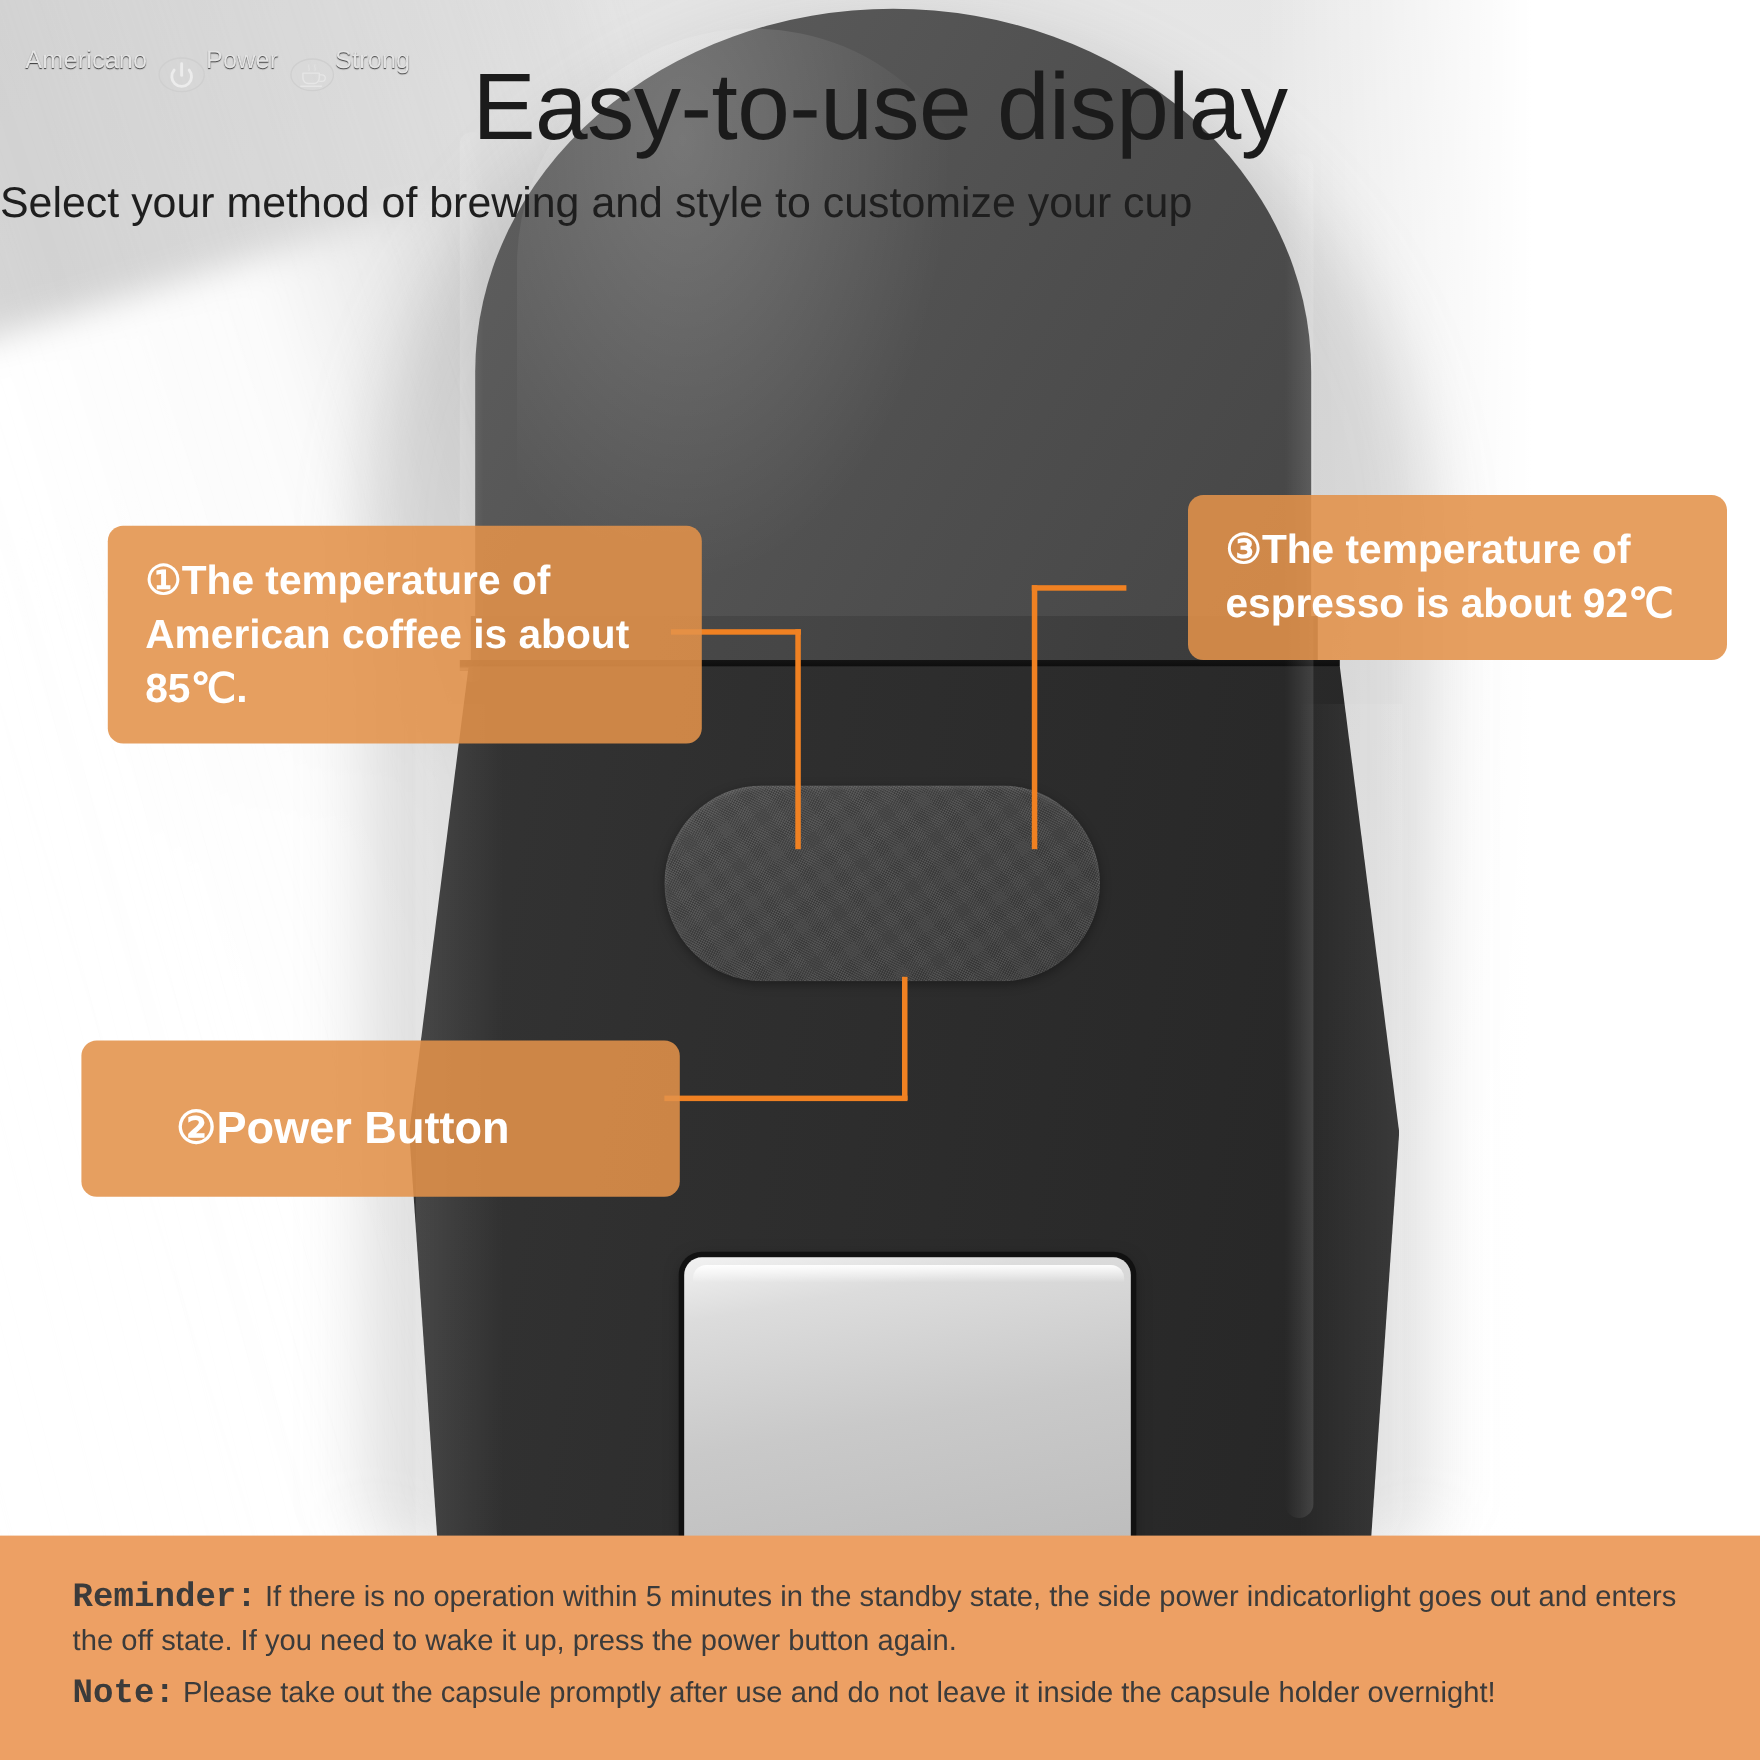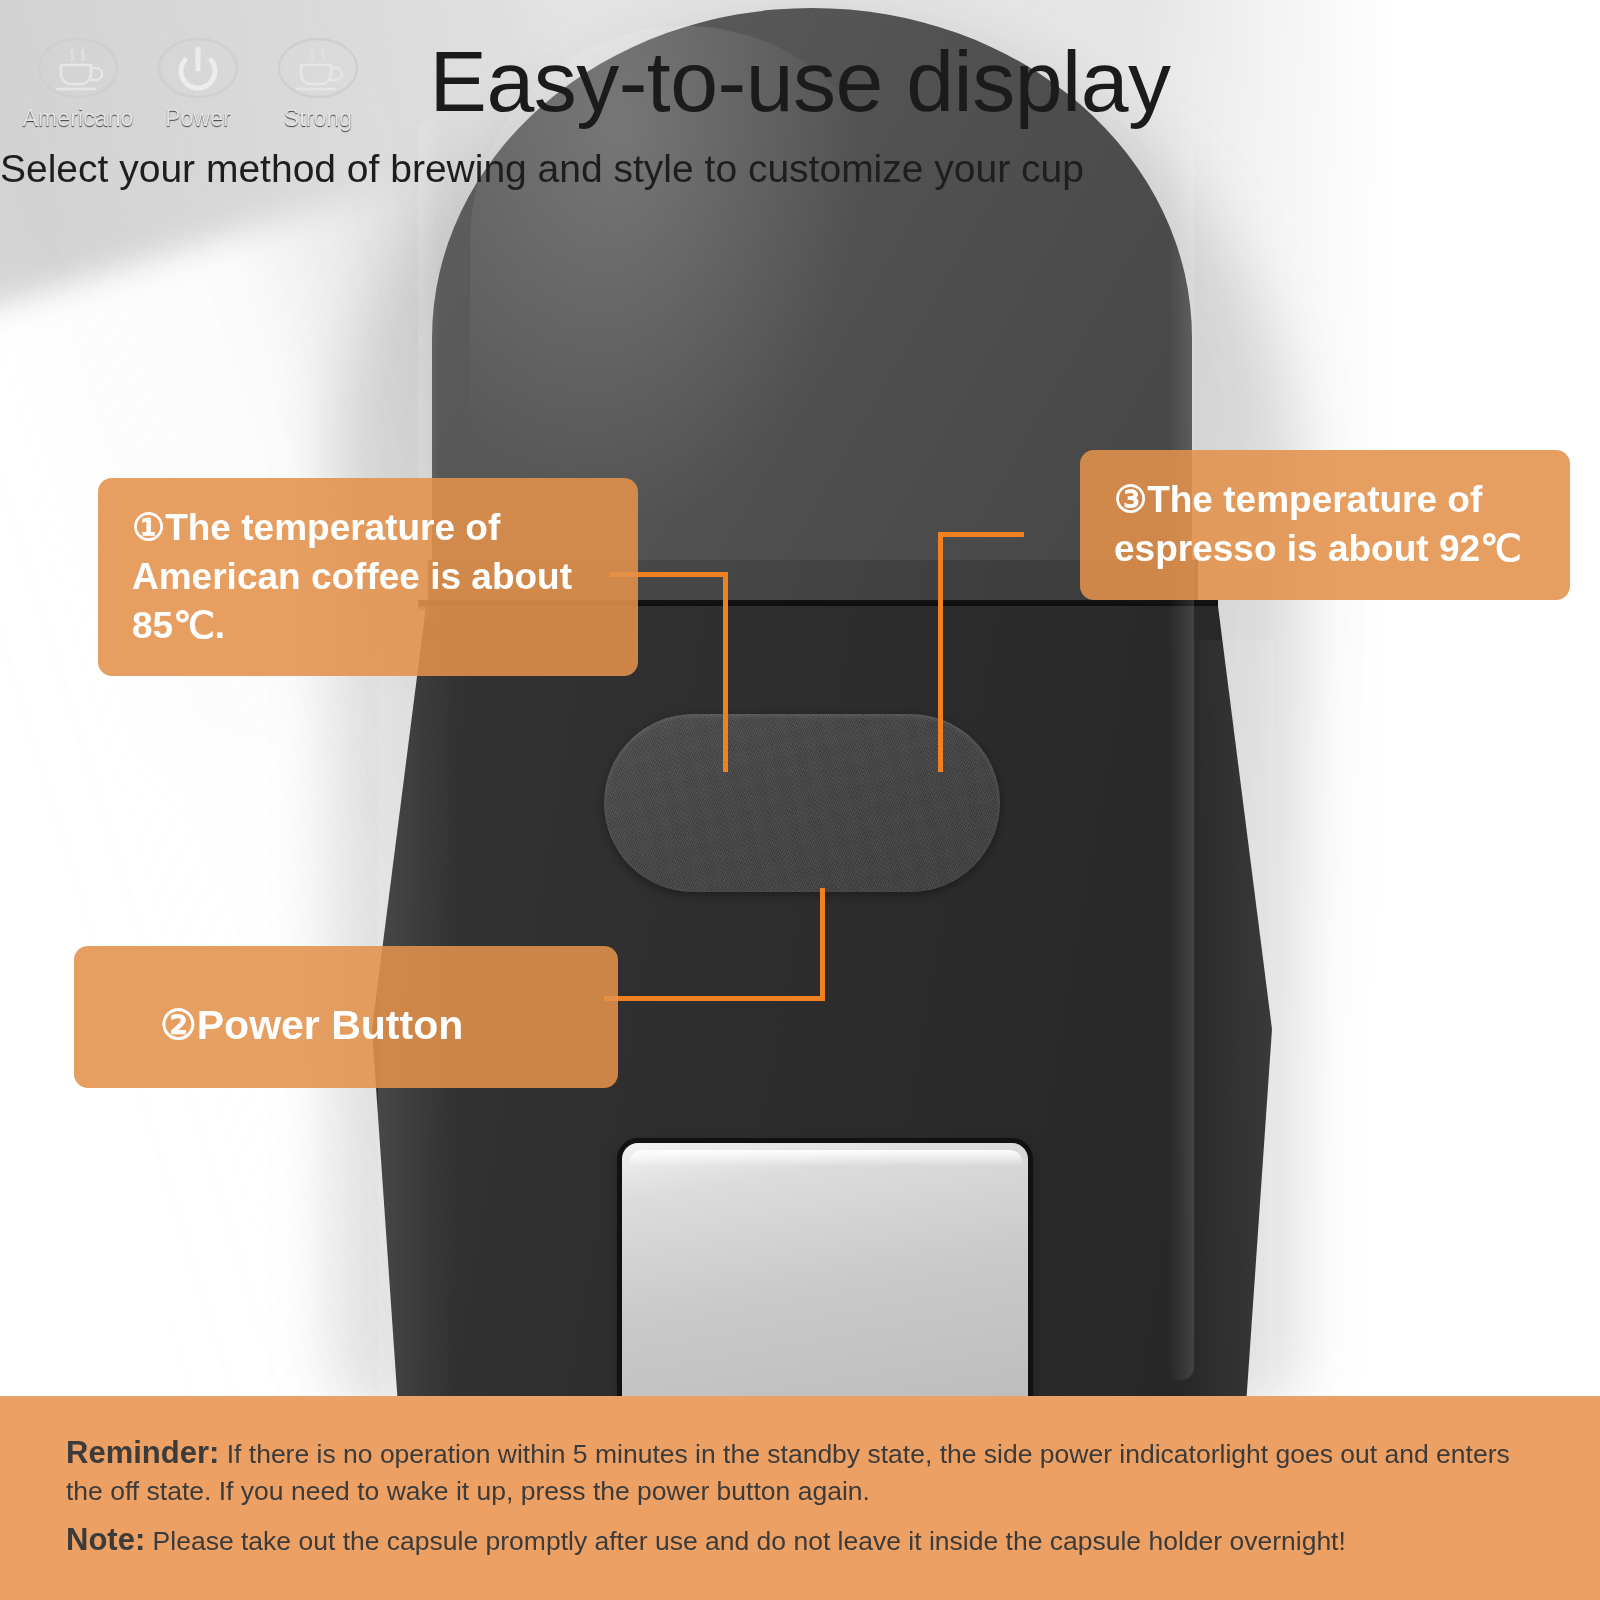--- a/index.html
+++ b/index.html
@@ -116,21 +116,21 @@
       repeating-linear-gradient(27deg, rgba(255,255,255,.055) 0px, rgba(255,255,255,.055) 1px, rgba(0,0,0,.055) 1px, rgba(0,0,0,.055) 2px),
       repeating-linear-gradient(117deg, rgba(255,255,255,.05) 0px, rgba(255,255,255,.05) 1px, rgba(0,0,0,.05) 1px, rgba(0,0,0,.05) 2px),
       linear-gradient(150deg,#4a4a4a 0%,#414141 40%,#3a3a3a 100%);
     box-shadow:inset 0 2px 5px rgba(255,255,255,.12), 0 3px 10px rgba(0,0,0,.35);
   }
   .panel-row {
     position:absolute; left:0; top:0; width:396px; height:178px;
     display:flex; align-items:flex-start; justify-content:space-around;
     padding:36px 18px 0 18px;
   }
-  .btn { width:110px; display:flex; flex-direction:column; align-items:center; }
+  .btn { width:110px; display:flex; flex-direction:row; align-items:flex-start; }
   .btn-icon { width:84px; height:64px; display:block; }
   .btn-label {
     margin-top:5px; color:#e3e3e3; font-size:23px; letter-spacing:.1px;
     text-shadow:0 1px 1px rgba(0,0,0,.75);
     font-family:"Liberation Sans", sans-serif;
   }
 
   
   .chrome {
     position:absolute; left:622px; top:1143px; width:406px; height:258px;
@@ -141,21 +141,21 @@
   .chrome-hi {
     position:absolute; left:630px; top:1150px; width:392px; height:16px;
     background:linear-gradient(180deg,rgba(255,255,255,.95),rgba(255,255,255,0));
     border-radius:12px 12px 0 0;
   }
 
   
   .header { position:absolute; left:0; top:0; width:1600px; }
   .title {
     text-align:center; font-size:86px; color:#1b1b1b;
-    font-weight:400; letter-spacing:-.5px; padding-top:32px;
+    font-weight:400; letter-spacing:-.5px; padding-top:48px;
     font-family:"Liberation Sans", sans-serif;
   }
   .subtitle {
     text-align:left; font-size:39px; color:#1e1e1e;
     font-weight:400; padding-top:16px;
     font-family:"Liberation Sans", sans-serif;
   }
 
   
   .callout {
@@ -186,21 +186,21 @@
 
   
   .banner {
     position:absolute; left:0; top:1396px; width:1600px; height:204px;
     background:#EDA064;
     padding:36px 52px 0 66px;
     color:#3B3B3B;
     font-family:"Liberation Sans", sans-serif;
   }
   .banner p { font-size:26.5px; line-height:1.34; }
-  .banner .lead { font-weight:700; font-size:31px; }
+  .banner .lead { font-weight:700; font-size:31px;font-family:Liberation Mono, monospace; }
   .note-row { margin-top:10px; }
 </style>
 </head>
 <body>
 
 <div id="stage">
 
   <div class="bg-base"></div>
   <div class="bg-shadow-band"></div>
   <div class="bg-light-band"></div>

